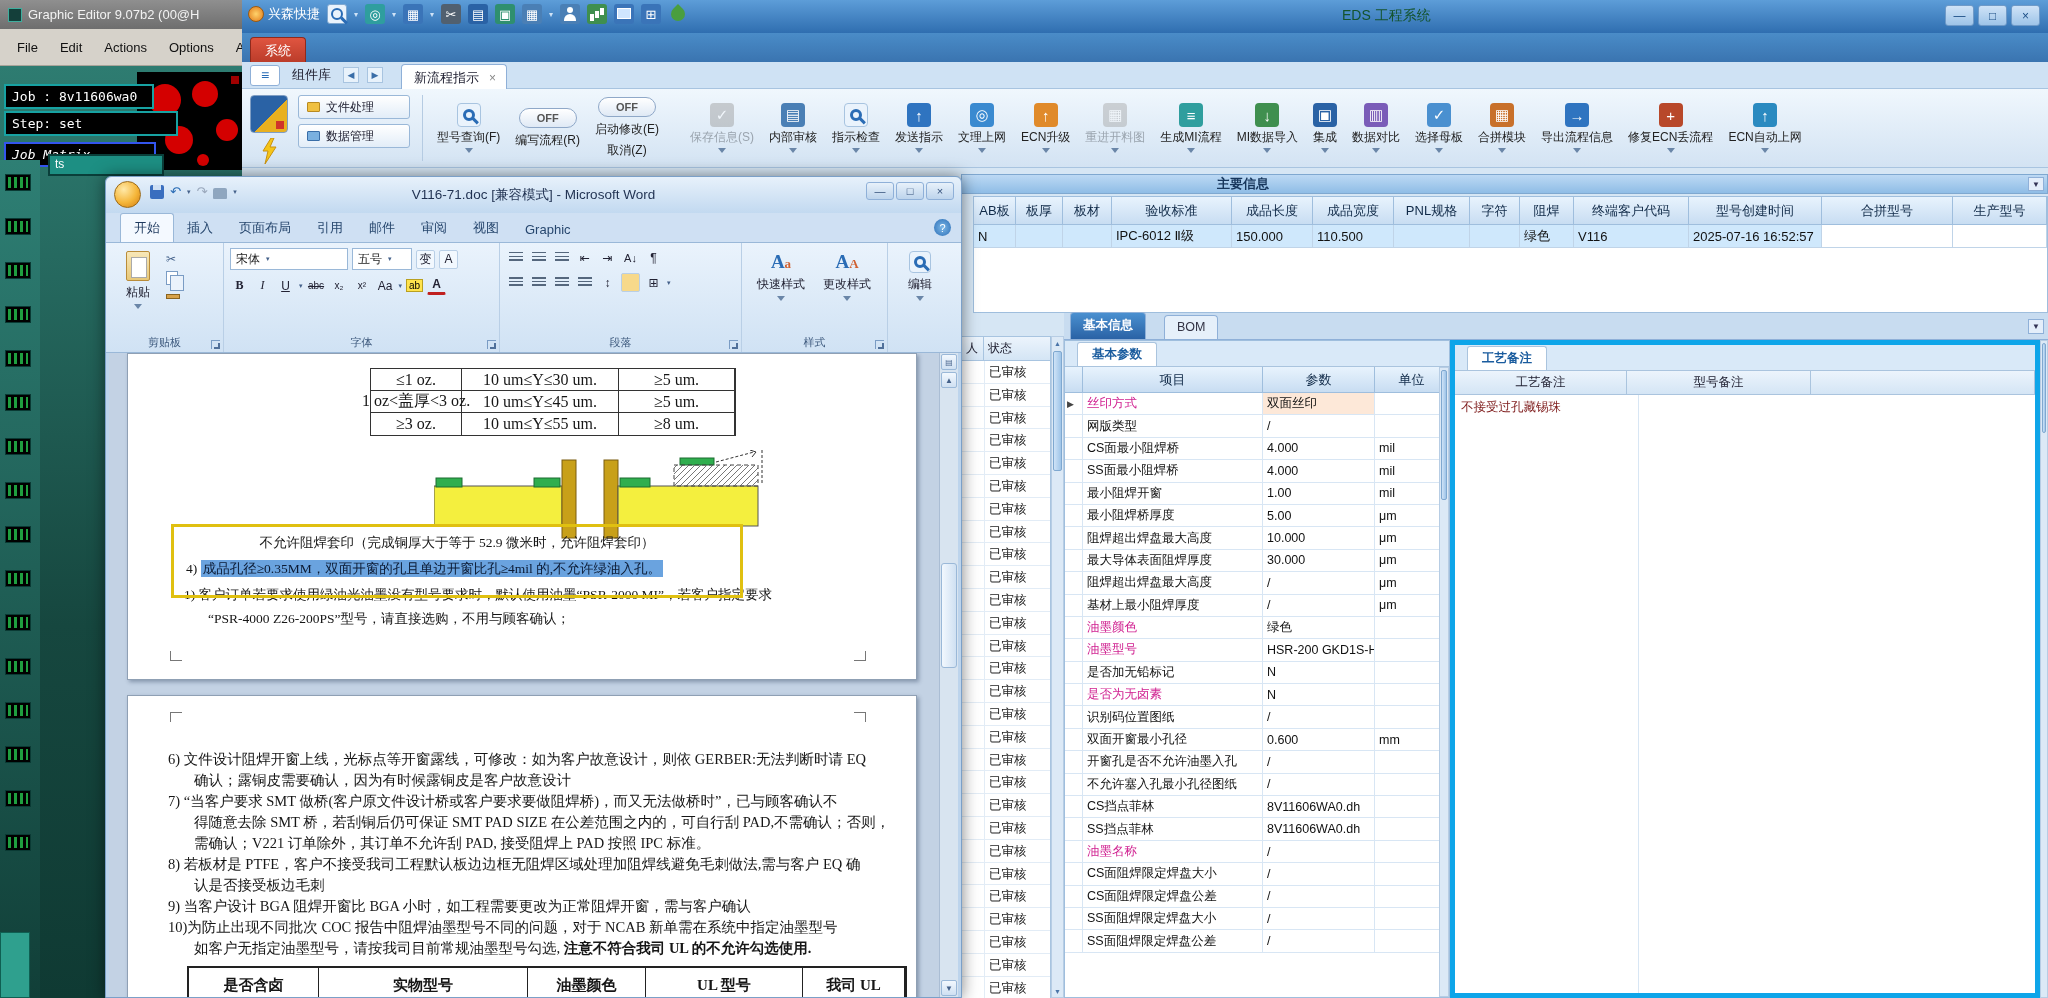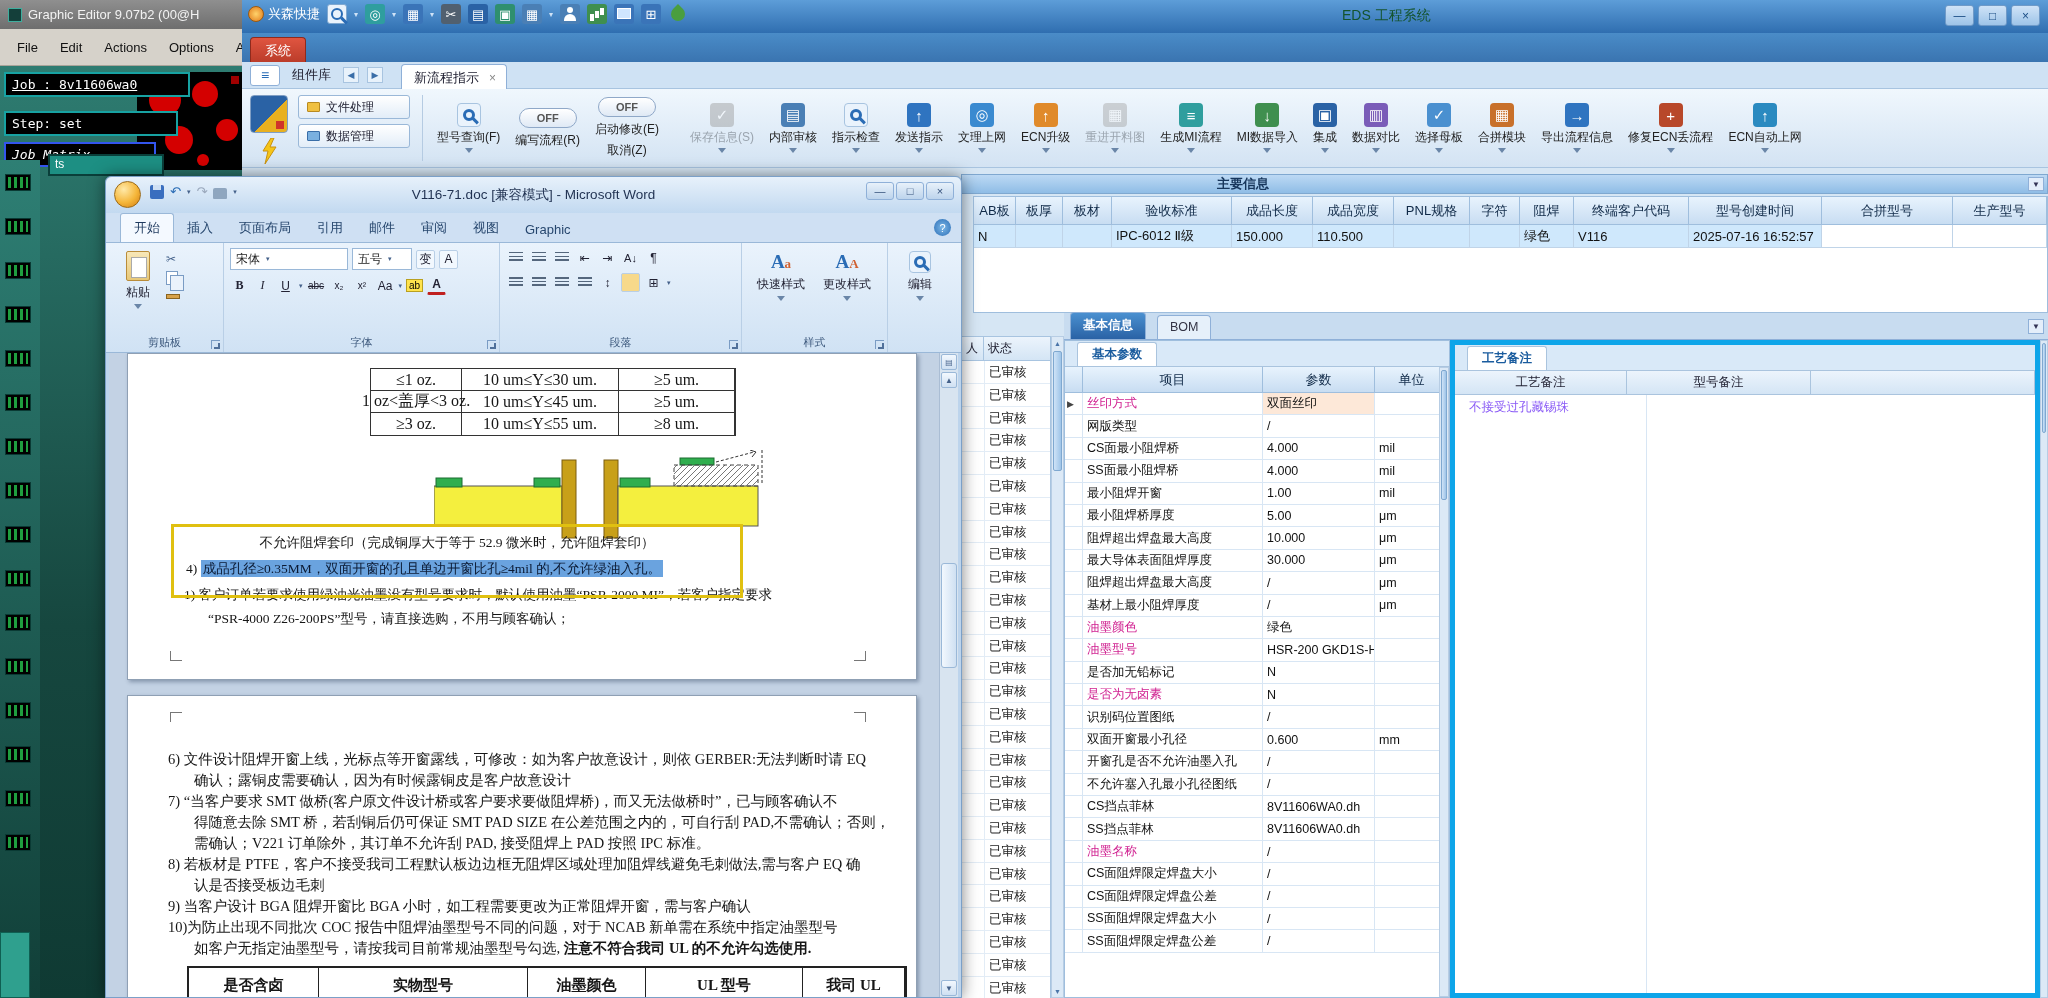--- a/index.html
+++ b/index.html
@@ -11,21 +11,21 @@
   .ge-window { position:absolute; left:0; top:0; width:242px; height:998px; z-index:1; overflow:hidden; }
   .ge-title { height:29px; background:linear-gradient(#8f8f8f,#6e6e6e); color:#f2f2f2; font-size:13px;
               display:flex; align-items:center; gap:6px; padding:0 8px; white-space:nowrap; }
   .ge-title-icon { width:14px; height:14px; background:#143f3a; border:1px solid #3fae9e; flex:0 0 auto; }
   .ge-menu { height:37px; background:#d6d2ca; border-bottom:1px solid #a9a49a; display:flex; align-items:center; padding-left:6px; }
   .ge-menu-item { font-size:13px; color:#111; padding:5px 11px; white-space:nowrap; }
   .ge-client { position:absolute; left:0; top:66px; right:0; bottom:0; background:linear-gradient(180deg,#2e7c71,#16473f 60%,#0f3a33); }
   .ge-canvas { position:absolute; left:137px; top:6px; width:105px; height:98px; background:#000; }
   .ge-field { position:absolute; left:4px; background:#000; color:#fff; font-family:"DejaVu Sans Mono",monospace;
               font-size:13px; padding:3px 6px; white-space:nowrap; z-index:2; }
-  .ge-field.job    { top:6px; width:186px; border:2px solid #17a2a2;text-decoration:underline; }
+  .ge-field.job    { top:18px; width:150px; border:2px solid #17a2a2; }
   .ge-field.step   { top:45px; width:174px; border:2px solid #17a2a2; }
   .ge-field.matrix { top:76px; width:152px; border:2px solid #3355ee; font-style:italic; }
   .ge-mini { position:absolute; left:48px; top:88px; width:116px; height:22px; background:#1d8f83;
              border:2px solid #0a3f3a; color:#fff; font-size:12px; padding:1px 5px; z-index:2; }
 
   
   .left-strip { position:absolute; left:0; top:160px; bottom:0; width:40px; z-index:2;
                 background:linear-gradient(180deg,#2e7f74,#113f38); padding-top:14px; }
   .strip-icon { width:26px; height:17px; margin:0 0 27px 5px; background:#000; border:1px solid #0a3a34; position:relative; }
   .strip-icon::before { content:""; position:absolute; inset:2px;
@@ -125,21 +125,21 @@
   .st-head > span:first-child { width:22px; border-right:1px solid #a8c4e0; }
   .st-row { height:22.8px; line-height:22.8px; padding-left:27px; border-bottom:1px solid #e2ecf6; font-size:12.5px;
             color:#222; background:#fff; position:relative; white-space:nowrap; }
   .st-row::before { content:""; position:absolute; left:22px; top:0; bottom:0; border-left:1px solid #e2ecf6; }
 
   .vscroll { position:absolute; background:#dce9f6; border:1px solid #b7cde4; }
   .vscroll .thumb { position:absolute; left:1px; right:1px; background:linear-gradient(90deg,#cfe3f7,#9ec4e8); border:1px solid #7fa8d0; border-radius:2px; }
   .vscroll .arr { position:absolute; left:0; right:0; height:12px; font-size:7px; color:#4a74a8; display:flex; align-items:center; justify-content:center; }
 
   .dtab-bar { position:absolute; left:822px; right:0; top:313px; height:27px; background:#c8dcf0; border-bottom:1px solid #8fb0d8;
-              display:flex; align-items:flex-end; gap:11px; padding-left:6px; }
+              display:flex; align-items:flex-end; gap:18px; padding-left:6px; }
   .dtab { padding:4px 12px 5px; font-size:12.5px; border-radius:4px 4px 0 0; border:1px solid #8fb0d8; border-bottom:none; }
   .dtab.active { background:linear-gradient(#4a90d0,#2a62a5); color:#fff; font-weight:bold; }
   .dtab.plain { background:#e6f0fa; color:#334; }
   .dtab-drop { position:absolute; right:4px; top:6px; width:16px; height:15px; background:#e4eefa; border:1px solid #8fb0d8;
                font-size:8px; color:#335; display:flex; align-items:center; justify-content:center; }
 
   .param-panel { position:absolute; left:822px; top:340px; width:386px; bottom:0; background:#fff; border:1px solid #9fbedd; }
   .itab-bar { height:26px; background:#d9e9f8; border-bottom:1px solid #aac4de; display:flex; align-items:flex-end; padding-left:12px; }
   .itab { background:#fff; border:1px solid #aac4de; border-bottom:none; border-radius:3px 3px 0 0; padding:3px 14px;
           font-size:12.5px; color:#1a5c9e; font-weight:bold; }
@@ -156,21 +156,21 @@
   .p-row.cur > :nth-child(3) { background:#fde8d8; }
   .param-scroll { position:absolute; right:0; top:26px; bottom:0; width:10px; }
 
   .note-panel { position:absolute; left:1208px; top:340px; right:8px; bottom:0; background:#fff; border:5px solid #0ea5e9; }
   .note-cols { display:flex; height:24px; }
   .note-cols > div { background:linear-gradient(#ecf4fc,#d4e5f5); border-right:1px solid #aac4de; border-bottom:1px solid #aac4de;
                      font-size:12.5px; color:#223; display:flex; align-items:center; justify-content:center; }
   .note-body { display:flex; position:absolute; top:50px; bottom:0; left:0; right:0; }
   .note-body > div { border-right:1px solid #d8e6f4; padding:4px 6px; font-size:12.5px; line-height:17px; }
   .nc1 { width:172px; color:#7a3b2e; }
-  .nc2 { width:184px; color:#8b5cf6;margin-left:8px; }
+  .nc2 { width:184px; color:#7f1d1d; }
   .note-scroll { position:absolute; right:0; top:340px; bottom:0; width:8px; }
 
   
   .word { position:absolute; left:105px; top:176px; width:857px; height:822px; z-index:5;
           background:#bdd4ec; border:1px solid #7ba0c8; border-radius:6px 6px 0 0;
           box-shadow:0 0 16px rgba(0,0,0,.5); overflow:hidden; }
   .w-titlebar { position:relative; height:36px; background:linear-gradient(#e7f1fb,#c2d9f0); border-radius:6px 6px 0 0; }
   .orb { position:absolute; left:8px; top:4px; width:27px; height:27px; border-radius:50%;
          background:radial-gradient(circle at 35% 30%,#ffe9a8,#f5b63a 55%,#d07a10); border:1px solid #9c6a18; }
   .qat { position:absolute; left:44px; top:8px; display:flex; align-items:center; gap:6px; }

